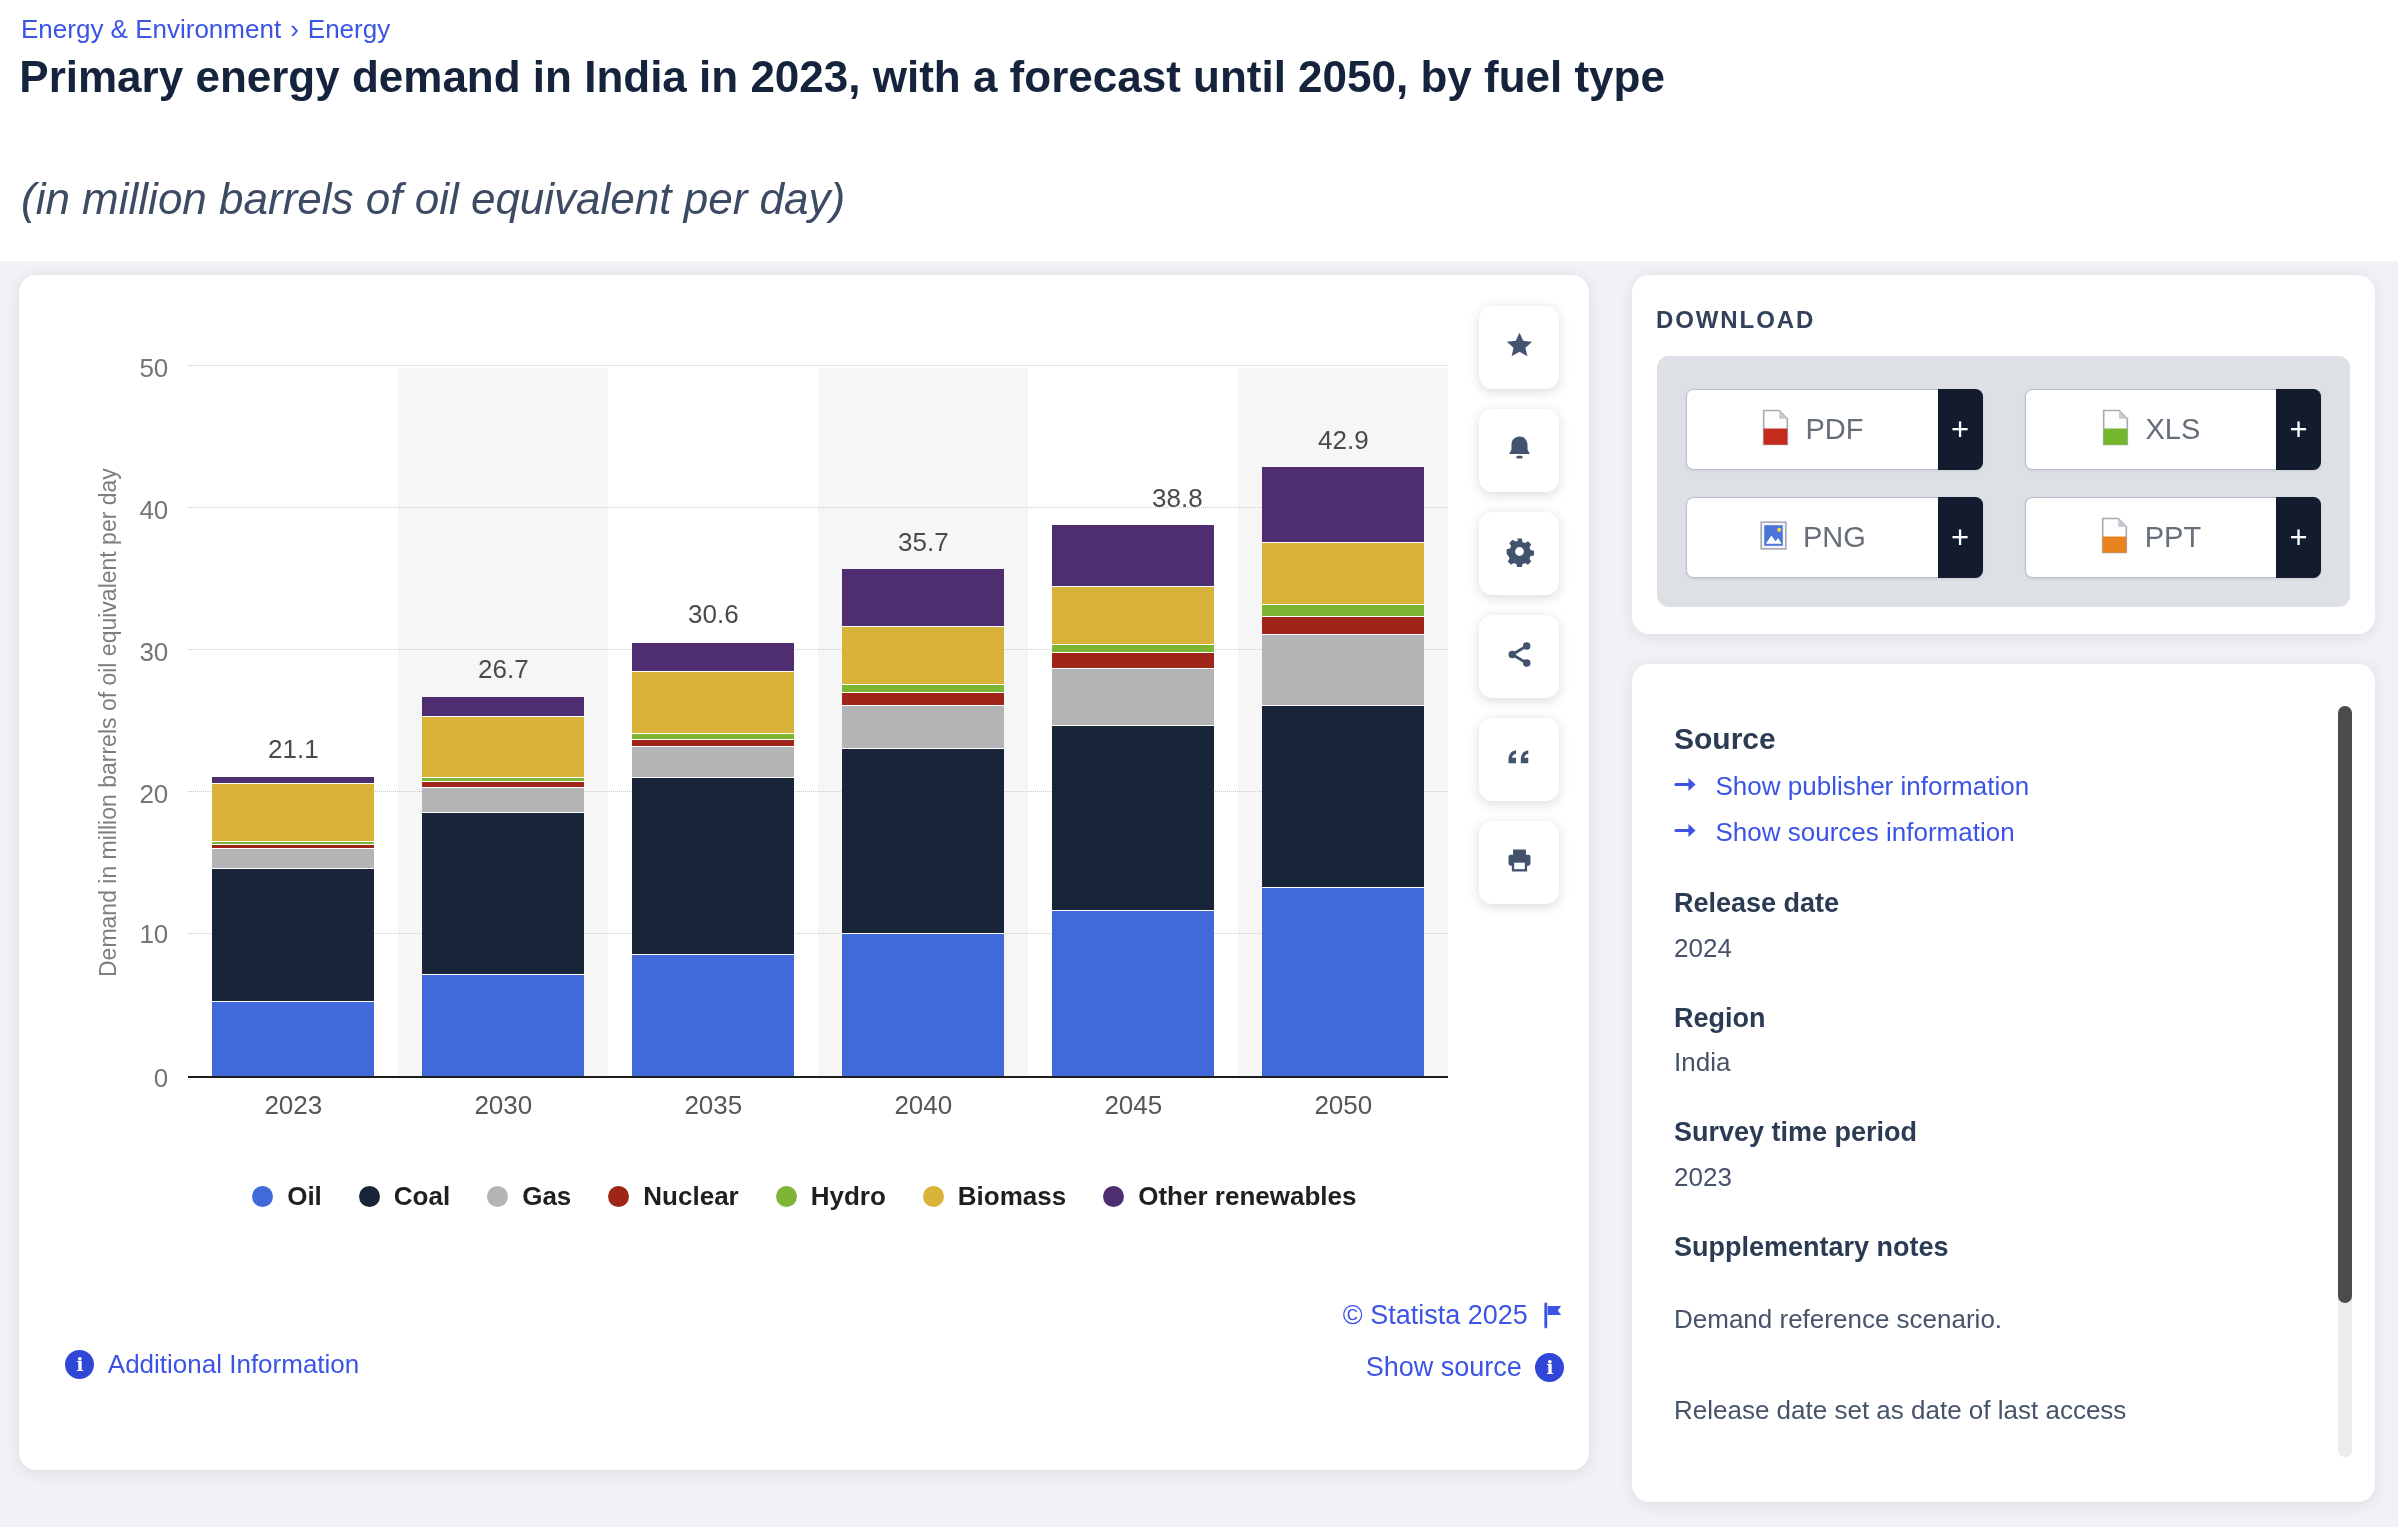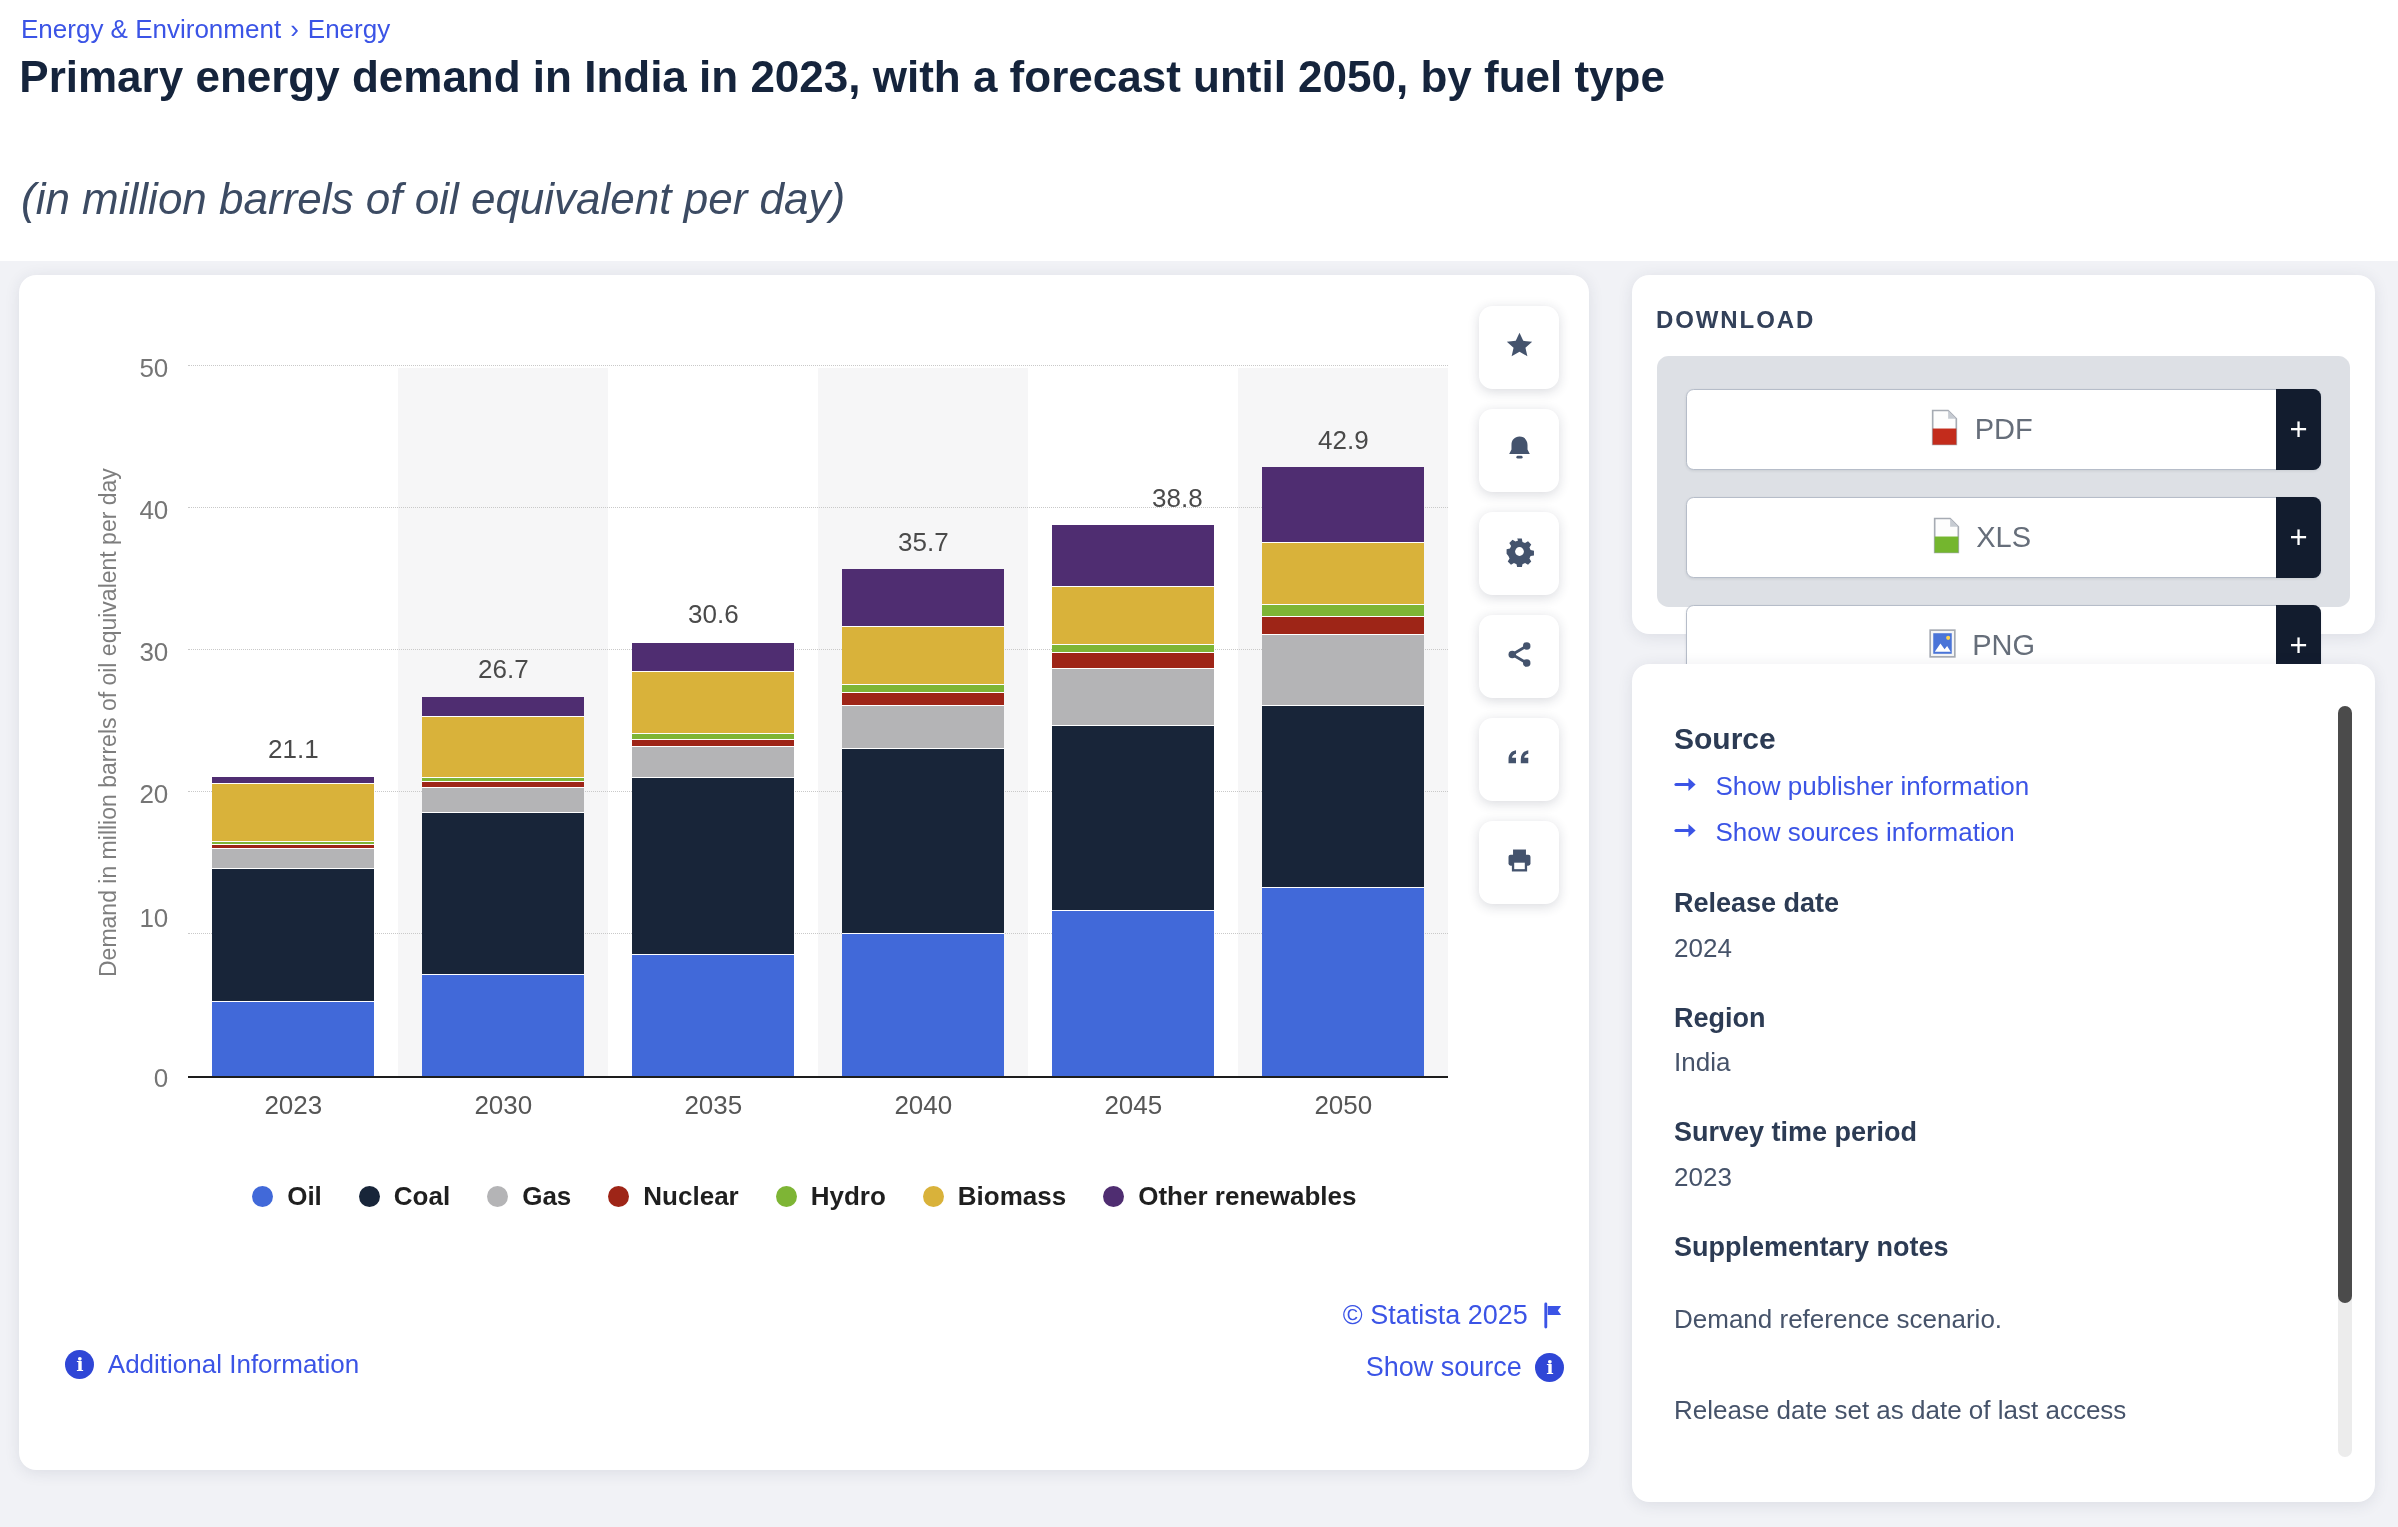--- a/index.html
+++ b/index.html
@@ -61,21 +61,21 @@
   .tool-btn { width:80px; height:83px; background:#fff; border-radius:13.5px;
     box-shadow:0 2.9px 11.6px rgba(30,40,60,.16); display:flex; align-items:center;
     justify-content:center; cursor:pointer; }
   .tool-btn svg { width:31px; height:31px; }
 
   
   .dl-header { position:absolute; left:24px; top:31px; font-size:24px; letter-spacing:1.9px;
     color:#33415a; font-weight:700; }
   .dl-panel { position:absolute; left:25px; top:81px; width:693px; height:251px;
     background:#dde0e5; border-radius:11.6px; padding:33px 29px;
-    display:grid; grid-template-columns:1fr; gap:27px 42px; }
+    display:grid; grid-template-columns:1fr 1fr; gap:27px 42px; }
   .dl-btn { position:relative; background:#fff; border:1px solid #b6bdc9; border-radius:7.7px;
     height:81px; display:flex; align-items:center; justify-content:center; gap:15.4px;
     padding-right:44px; cursor:pointer; box-shadow:0 1px 2.9px rgba(30,40,60,.10); }
   .dl-btn svg { width:29px; height:37px; }
   .dl-label { font-size:29px; color:#666e7a; }
   .dl-plus { position:absolute; right:-1px; top:-1px; bottom:-1px; width:45px; background:#121c2e;
     border-radius:0 7.7px 7.7px 0; color:#fff; display:flex; align-items:center;
     justify-content:center; font-size:31px; font-weight:300; }
 
   
@@ -102,21 +102,21 @@
   <span>›</span>
   <a>Energy</a>
 </nav>
 <h1 class="page-title">Primary energy demand in India in 2023, with a forecast until 2050, by fuel type</h1>
 <div class="page-subtitle">(in million barrels of oil equivalent per day)</div>
 
 <section class="card chart-card">
   <div class="y-axis-title">Demand in million barrels of oil equivalent per day</div>
   <div class="y-ticks" id="yTicks">
       <div class="y-tick" style="bottom: 0px;">0</div>
-      <div class="y-tick" style="bottom: 160px;">10</div>
+      <div class="y-tick" style="bottom: 144px;">10</div>
       <div class="y-tick" style="bottom: 284px;">20</div>
       <div class="y-tick" style="bottom: 426px;">30</div>
       <div class="y-tick" style="bottom: 568px;">40</div>
       <div class="y-tick" style="bottom: 710px;">50</div>
     </div>
   <div class="plot" id="plot">
       <div class="slot" style="left: 0px; width: 210px;"></div>
       <div class="slot band" style="left: 210px; width: 210px;"></div>
       <div class="slot" style="left: 420px; width: 210px;"></div>
       <div class="slot band" style="left: 630px; width: 210px;"></div>

